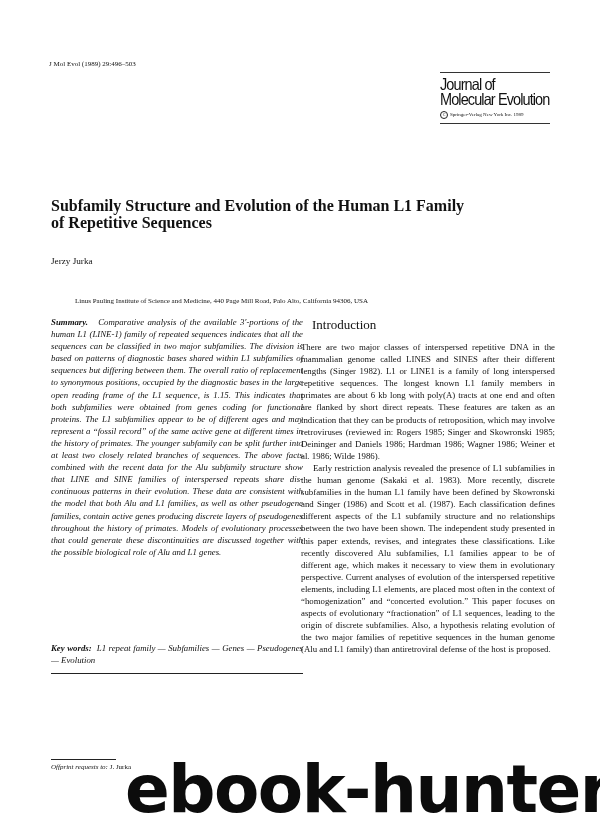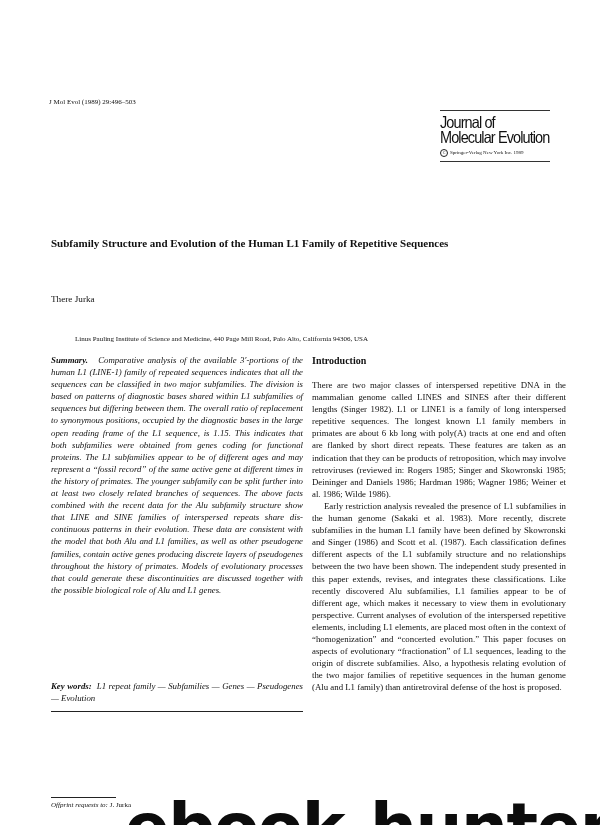--- a/index.html
+++ b/index.html
@@ -1,48 +1,48 @@
 <!DOCTYPE html>
 <html><head>
   <meta charset="utf-8">
   <style>
     html, body { margin: 0; padding: 0; background: #ffffff; }
     body {
       width: 600px; height: 825px; position: relative; overflow: hidden;
       font-family: "Liberation Serif", "DejaVu Serif", serif; color: #111;
     }
-    .abs { position: absolute; margin-top: 38px; }
+    .abs { position: absolute; }
     .citation { left: 49px; top: 60px; font-size: 7px; }
     .logo { left: 440px; top: 72px; width: 110px; }
     .logo .rule { border-top: 1px solid #333; height: 0; }
     .logo .j1, .logo .j2 {
       font-family: "Liberation Sans", "DejaVu Sans", sans-serif;
       font-size: 14.5px; line-height: 14px; letter-spacing: -0.9px;
       transform: scaleY(1.15); transform-origin: left top;
     }
     .logo .j1 { margin-top: 3px; }
     .logo .j2 { margin-top: 1px; }
     .logo .copy { font-size: 5px; margin-top: 6px; margin-bottom: 4px; white-space: nowrap; }
     .logo .copy .c {
       display: inline-block; width: 6px; height: 6px; border: 0.7px solid #222; border-radius: 50%;
       font-size: 4px; line-height: 6px; text-align: center; vertical-align: middle; margin-right: 2px;
     }
-    .title { left: 51px; top: 197px; width: 420px; font-weight: bold; font-size: 11px; line-height: 17px; }
+    .title { left: 51px; top: 197px; width: 420px; font-weight: bold; font-size: 16px; line-height: 17px; }
     .author { left: 51px; top: 256px; font-size: 9.2px; }
     .affil { left: 51px; top: 297px; font-size: 7px; white-space: nowrap; padding-left: 24px; }
     .col {
       font-size: 8.8px; line-height: 12.1px; text-align: justify;
       hyphens: manual; width: 252px;
     }
     .col-left { left: 51px; top: 316px; font-style: italic; }
-    .col-right { left: 312px; top: 341px; width: 254px; }
+    .col-right { left: 301px; top: 341px; width: 254px; }
     .col p { margin: 0; }
     .indent { text-indent: 12px; }
     .lbl { font-weight: bold; }
-    .intro-head { left: 312px; top: 317px; font-weight: bold; font-size: 10px; }
+    .intro-head { left: 312px; top: 317px; font-weight: normal; font-size: 13px; }
     .keywords { left: 51px; top: 642px; width: 252px; font-size: 8.8px; line-height: 12px; text-align: justify; font-style: italic; }
     .kw-rule { left: 51px; top: 673px; width: 252px; border-top: 0.8px solid #222; }
     .fn-rule { left: 51px; top: 759px; width: 65px; border-top: 0.8px solid #222; }
     .offprint { left: 51px; top: 763px; font-size: 7px; }
     .offprint i { }
     .watermark {
       left: 125px; top: 757px; font-family: "DejaVu Sans", "Liberation Sans", sans-serif;
       font-weight: bold; font-size: 66px; line-height: 66px; color: #0c0c0c; letter-spacing: -1.5px;
       white-space: nowrap;
     }
@@ -56,21 +56,21 @@
   <div class="rule"></div>
   <div class="j1">Journal of</div>
   <div class="j2">Molecular Evolution</div>
   <div class="copy">
     <span class="c">C</span><span>Springer-Verlag New York Inc. 1989</span>
   </div>
   <div class="rule"></div>
 </div>
 
 <div class="abs title">Subfamily Structure and Evolution of the Human L1 Family of Repetitive Sequences</div>
-<div class="abs author">There Jurka</div>
+<div class="abs author">Jerzy Jurka</div>
 <div class="abs affil">Linus Pauling Institute of Science and Medicine, 440 Page Mill Road, Palo Alto, California 94306, USA</div>
 
 <div class="abs col col-left">
   <p><span class="lbl">Summary.</span>&nbsp;&nbsp; <span>Comparative analysis of the available 3′-portions of the human L1 (LINE-1) family of repeated sequences indicates that all the sequences can be classified in two major subfamilies. The di­vision is based on patterns of diagnostic bases shared within L1 subfamilies of sequences but differing be­tween them. The overall ratio of replacement to synonymous positions, occupied by the diagnostic bases in the large open reading frame of the L1 sequence, is 1.15. This indicates that both subfam­ilies were obtained from genes coding for functional proteins. The L1 subfamilies appear to be of differ­ent ages and may represent a “fossil record” of the same active gene at different times in the history of primates. The younger subfamily can be split further into at least two closely related branches of se­quences. The above facts combined with the recent data for the Alu subfamily structure show that LINE and SINE families of interspersed repeats share dis­continuous patterns in their evolution. These data are consistent with the model that both Alu and L1 families, as well as other pseudogene families, con­tain active genes producing discrete layers of pseu­dogenes throughout the history of primates. Models of evolutionary processes that could generate these discontinuities are discussed together with the pos­sible biological role of Alu and L1 genes.</span></p>
 </div>
 
 <div class="abs keywords">
   <span class="lbl">Key words:</span>&nbsp; <span>L1 repeat family — Subfamilies — Genes — Pseudogenes — Evolution</span>
 </div>
 <div class="abs kw-rule"></div>

